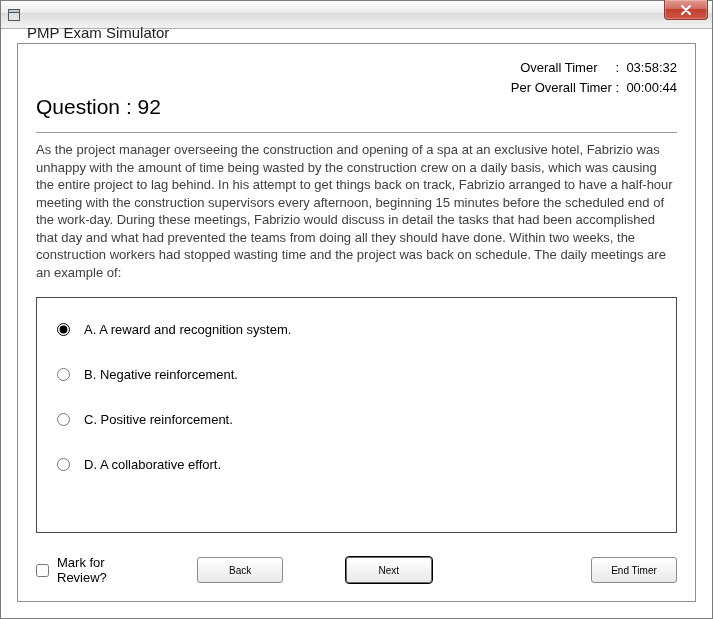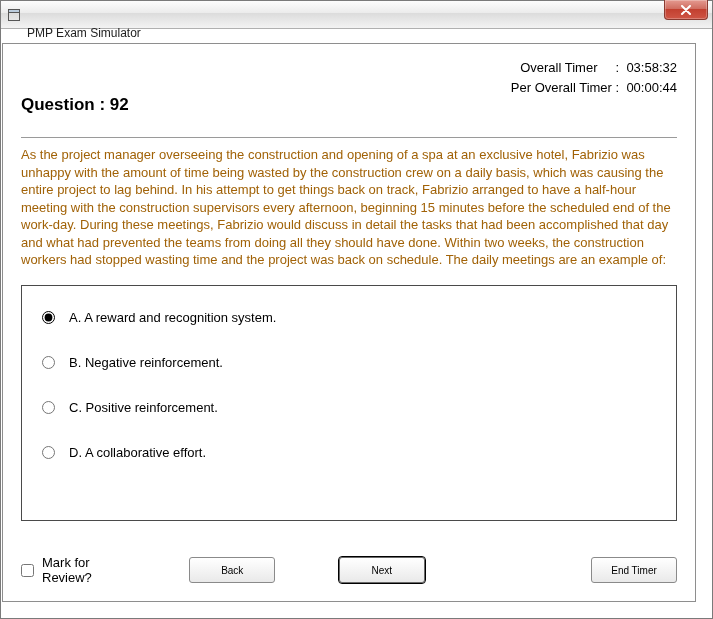--- a/index.html
+++ b/index.html
@@ -33,21 +33,21 @@
   }
   .titlebar .app-icon {
     width: 14px;
     height: 14px;
     margin-right: 6px;
     display: inline-flex;
     align-items: center;
     justify-content: center;
   }
   .titlebar .title {
-    font-size: 12px;
+    font-size: 15px;
     color: #222;
     margin-top: 36px;
   }
   .close-btn {
     position: absolute;
     right: 4px;
     top: -1px;
     width: 44px;
     height: 20px;
     background: linear-gradient(to bottom, #e49a90 0%, #cf6b5e 48%, #c24030 50%, #cf5545 100%);
@@ -56,54 +56,54 @@
     border-radius: 0 0 4px 4px;
     display: flex;
     align-items: center;
     justify-content: center;
     color: #fff;
     box-shadow: inset 0 0 0 1px rgba(255,255,255,0.25);
   }
   .close-btn svg { display:block; }
   .client {
     flex: 1;
-    padding: 14px 16px 16px 1px;
+    padding: 14px 16px 16px 16px;
     display: flex;
   }
   .panel {
     flex: 1;
     border: 1px solid #8e8e8e;
     background: #fff;
     padding: 14px 18px 16px 18px;
     display: flex;
     flex-direction: column;
   }
   .timers {
     text-align: right;
     font-size: 13px;
     color: #000;
     line-height: 1.5;
   }
   .timers .row { white-space: pre; }
   .qheader {
     font-family: Verdana, Geneva, sans-serif;
-    font-weight: bold;
-    font-size: 17px;
+    font-weight: normal;
+    font-size: 21px;
     margin-top: -2px;
-    margin-bottom: 20px;
+    margin-bottom: 11px;
   }
   .divider {
     border: none;
     border-top: 1px solid #9a9a9a;
     margin: 2px 0 8px 0;
   }
   .qtext {
     font-size: 13px;
     line-height: 1.35;
-    color: #a16207;
+    color: #404040;
     margin-bottom: 16px;
   }
   .options {
     border: 1px solid #4a4a4a;
     padding: 24px 20px 20px 20px;
     height: 236px;
   }
   .option {
     display: flex;
     margin-bottom: 30px;

